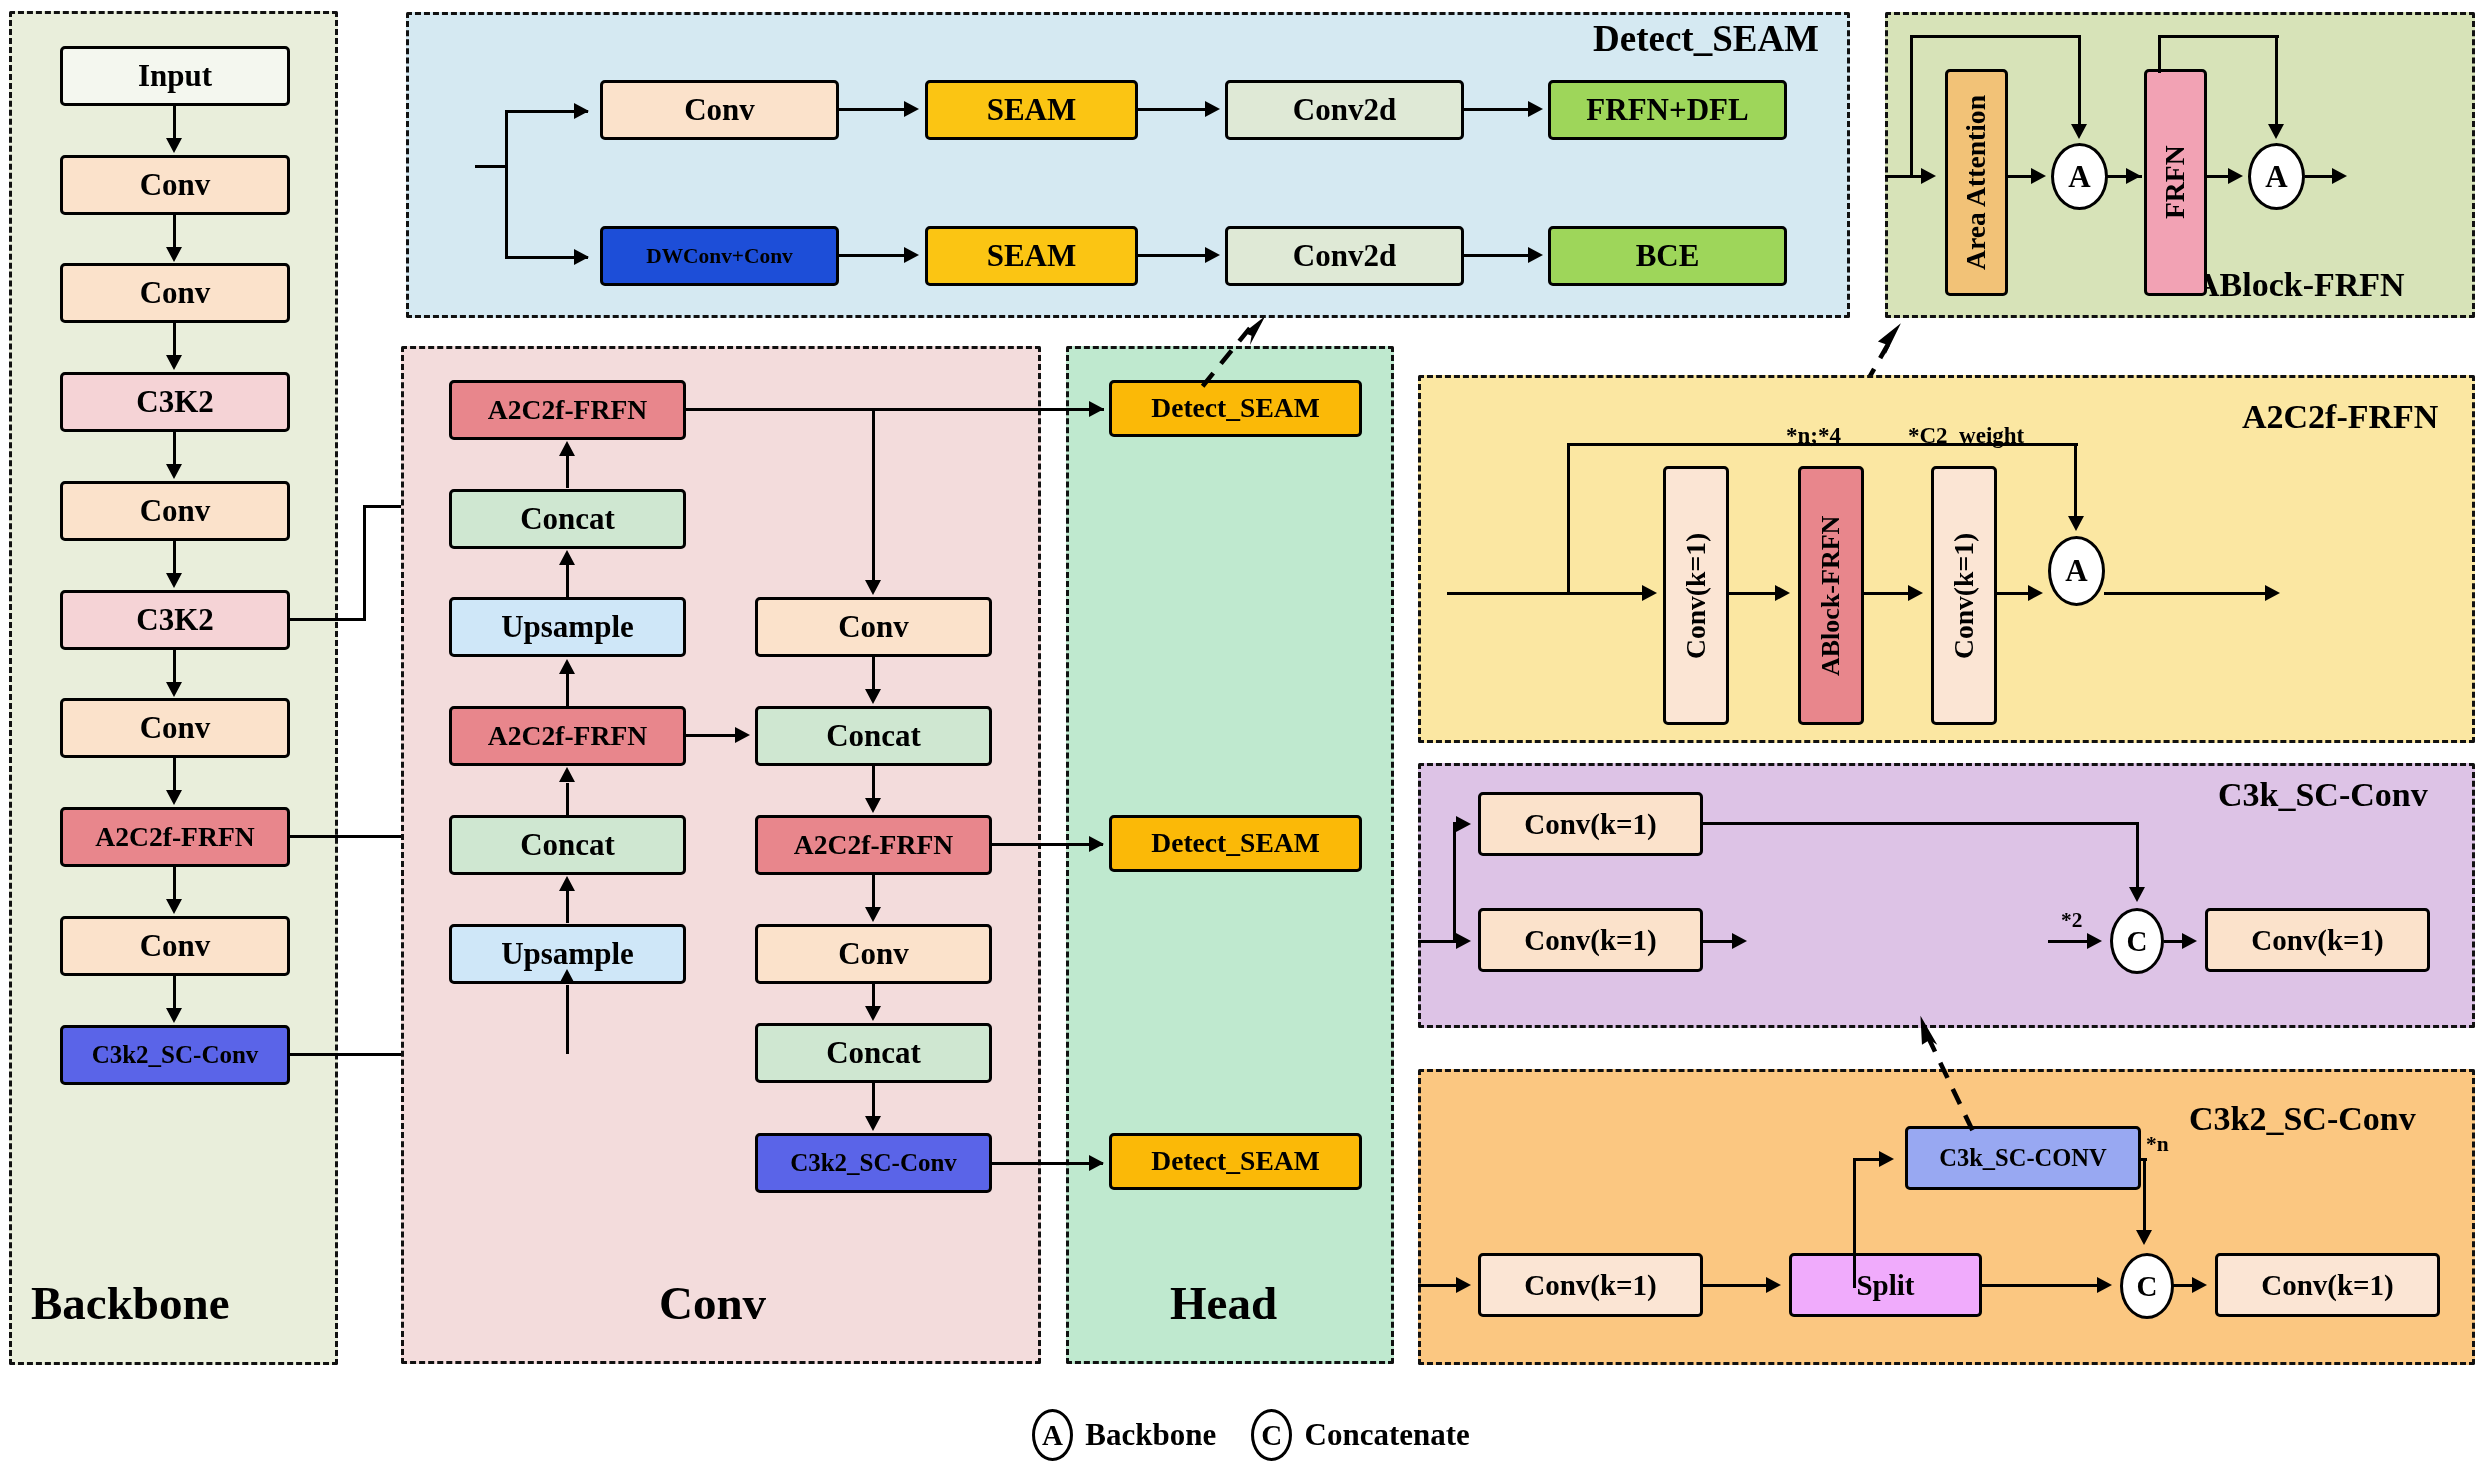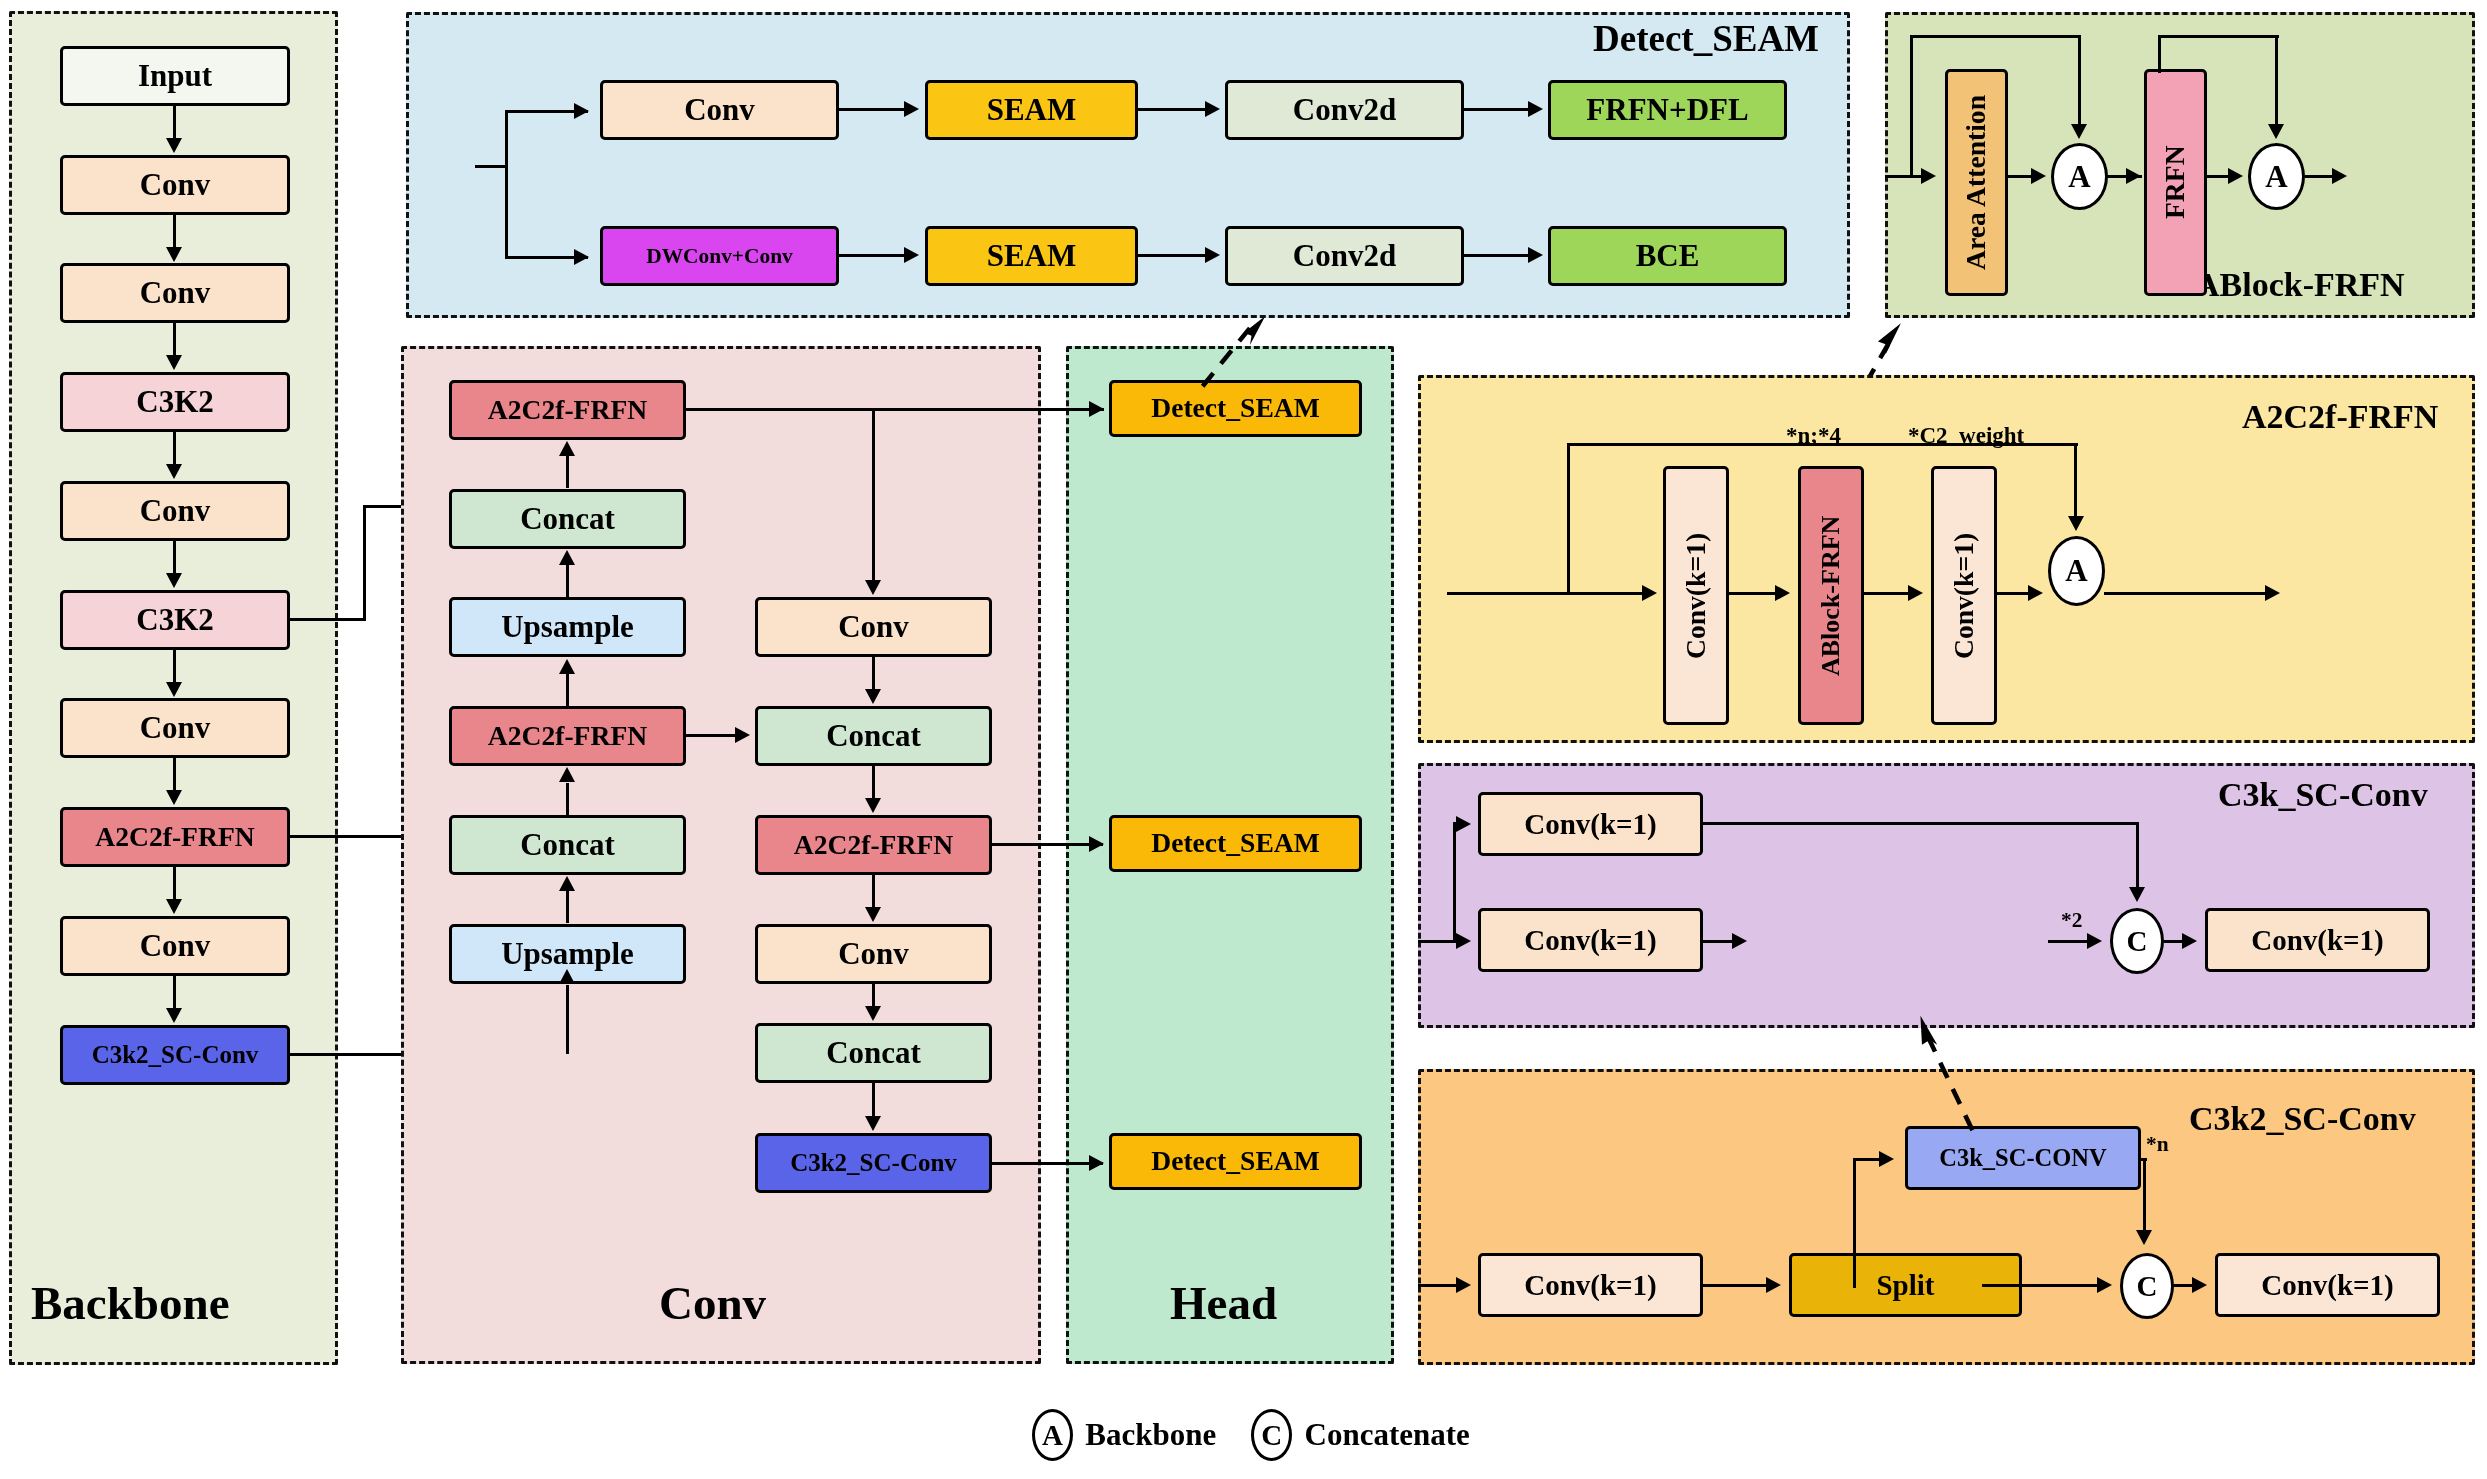--- a/index.html
+++ b/index.html
@@ -277,21 +277,21 @@
       <span>FRFN+DFL</span>
     </div>
 
   <div class="ln hl" style="left:839px; top:108px; width:69px;"></div>
   <div class="arrow ar-r" style="left:904px; top:101px;"></div>
   <div class="ln hl" style="left:1138px; top:108px; width:69px;"></div>
   <div class="arrow ar-r" style="left:1205px; top:101px;"></div>
   <div class="ln hl" style="left:1464px; top:108px; width:67px;"></div>
   <div class="arrow ar-r" style="left:1528px; top:101px;"></div>
 
-  <div class="node" style="left:600px; top:226px; width:239px; height:60px; background:#d946ef; font-size:21.4px;">
+  <div class="node" style="left:600px; top:226px; width:239px; height:60px; background:#1d4ed8; font-size:21.4px;">
       <span>DWConv+Conv</span>
     </div>
   <div class="node" style="left:925px; top:226px; width:213px; height:60px; background:#fbc513; font-size:31px;">
       <span>SEAM</span>
     </div>
   <div class="node" style="left:1225px; top:226px; width:239px; height:60px; background:#dfe9d6; font-size:31px;">
       <span>Conv2d</span>
     </div>
   <div class="node" style="left:1548px; top:226px; width:239px; height:60px; background:#9ed65a; font-size:31px;">
       <span>BCE</span>
@@ -415,21 +415,21 @@
   <div class="ln hl" style="left:1703px; top:822px; width:436px;"></div>
   <div class="ln vl" style="left:2136px; top:822px; height:66px;"></div>
   <div class="arrow ar-d" style="left:2129px; top:887px;"></div>
 
   <div class="panel" style="left:1418px; top:1069px; width:1057px; height:296px; background:#fbc781;"></div>
   <div class="panel-label" style="left:2189px; top:1100px; font-size:34px;">C3k2_SC-Conv</div>
 
   <div class="node" style="left:1478px; top:1253px; width:225px; height:64px; background:#fbe5d4; font-size:29px;">
       <span>Conv(k=1)</span>
     </div>
-  <div class="node" style="left:1789px; top:1253px; width:233px; height:64px; background:#eab308; font-size:29px;">
+  <div class="node" style="left:1789px; top:1253px; width:193px; height:64px; background:#f0abfc; font-size:29px;">
       <span>Split</span>
     </div>
   <div class="node" style="left:1905px; top:1126px; width:236px; height:64px; background:#98a8f2; font-size:24.5px;">
       <span>C3k_SC-CONV</span>
     </div>
   <div class="op" style="left:2120px; top:1253px; width:54px; height:66px; font-size:29px;">
       <span>C</span>
     </div>
   <div class="node" style="left:2215px; top:1253px; width:225px; height:64px; background:#fbe5d4; font-size:29px;">
       <span>Conv(k=1)</span>

